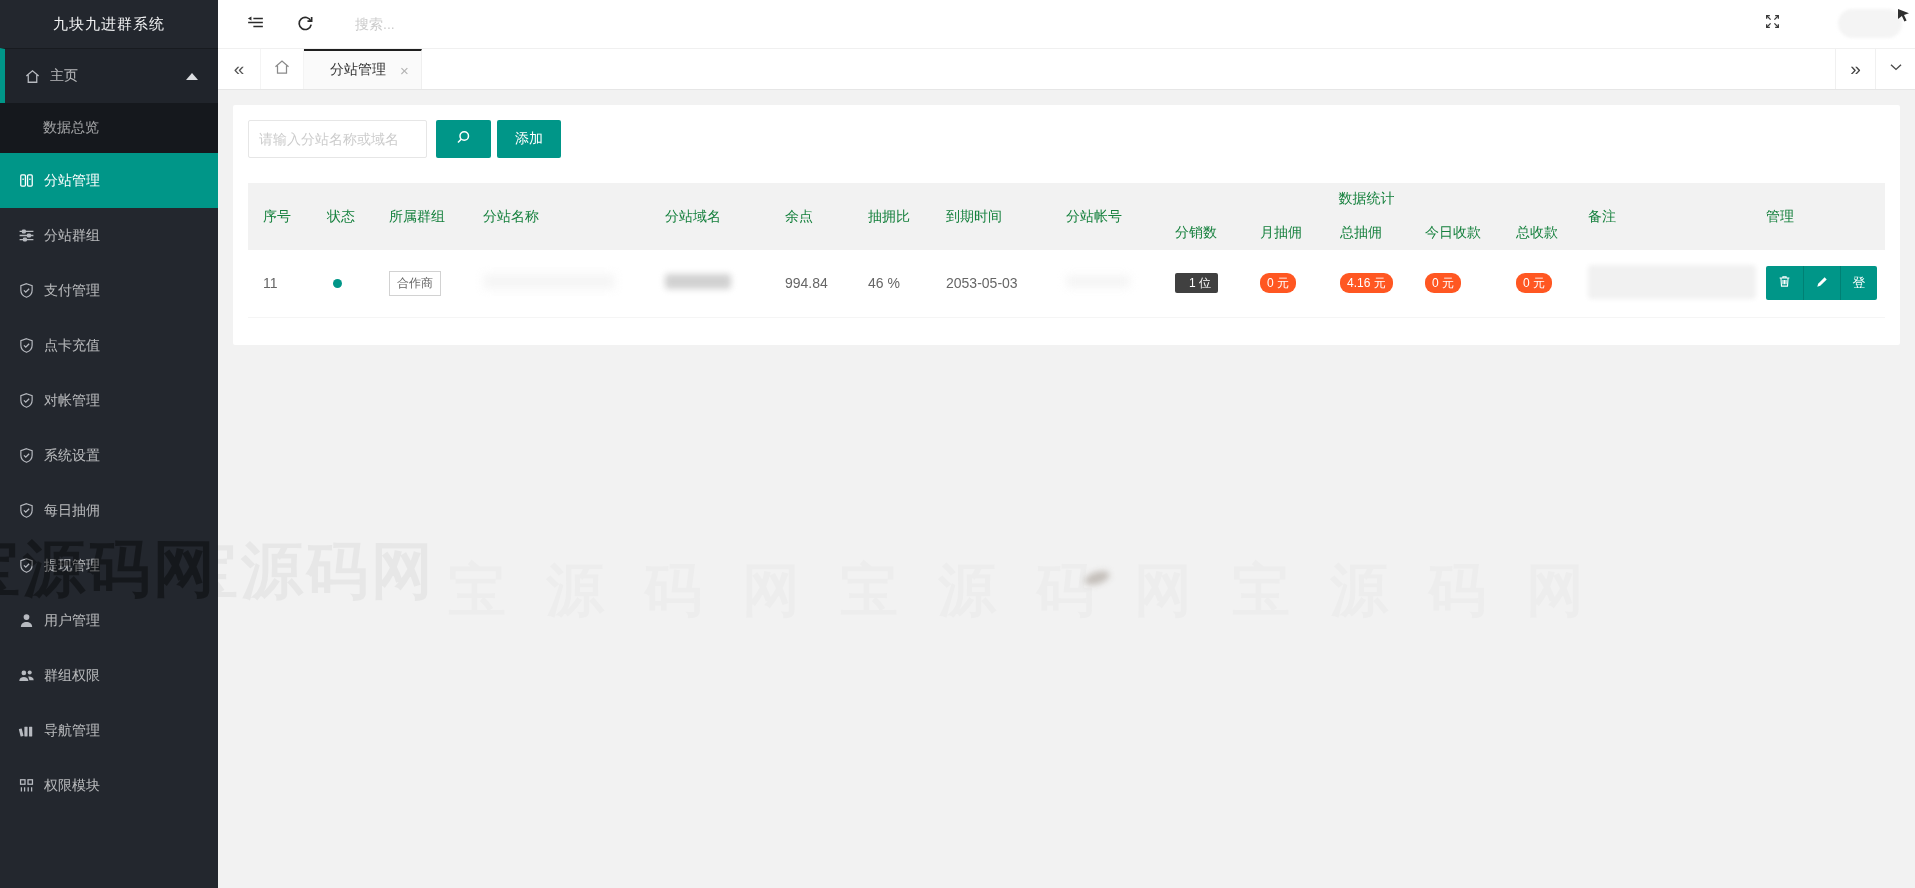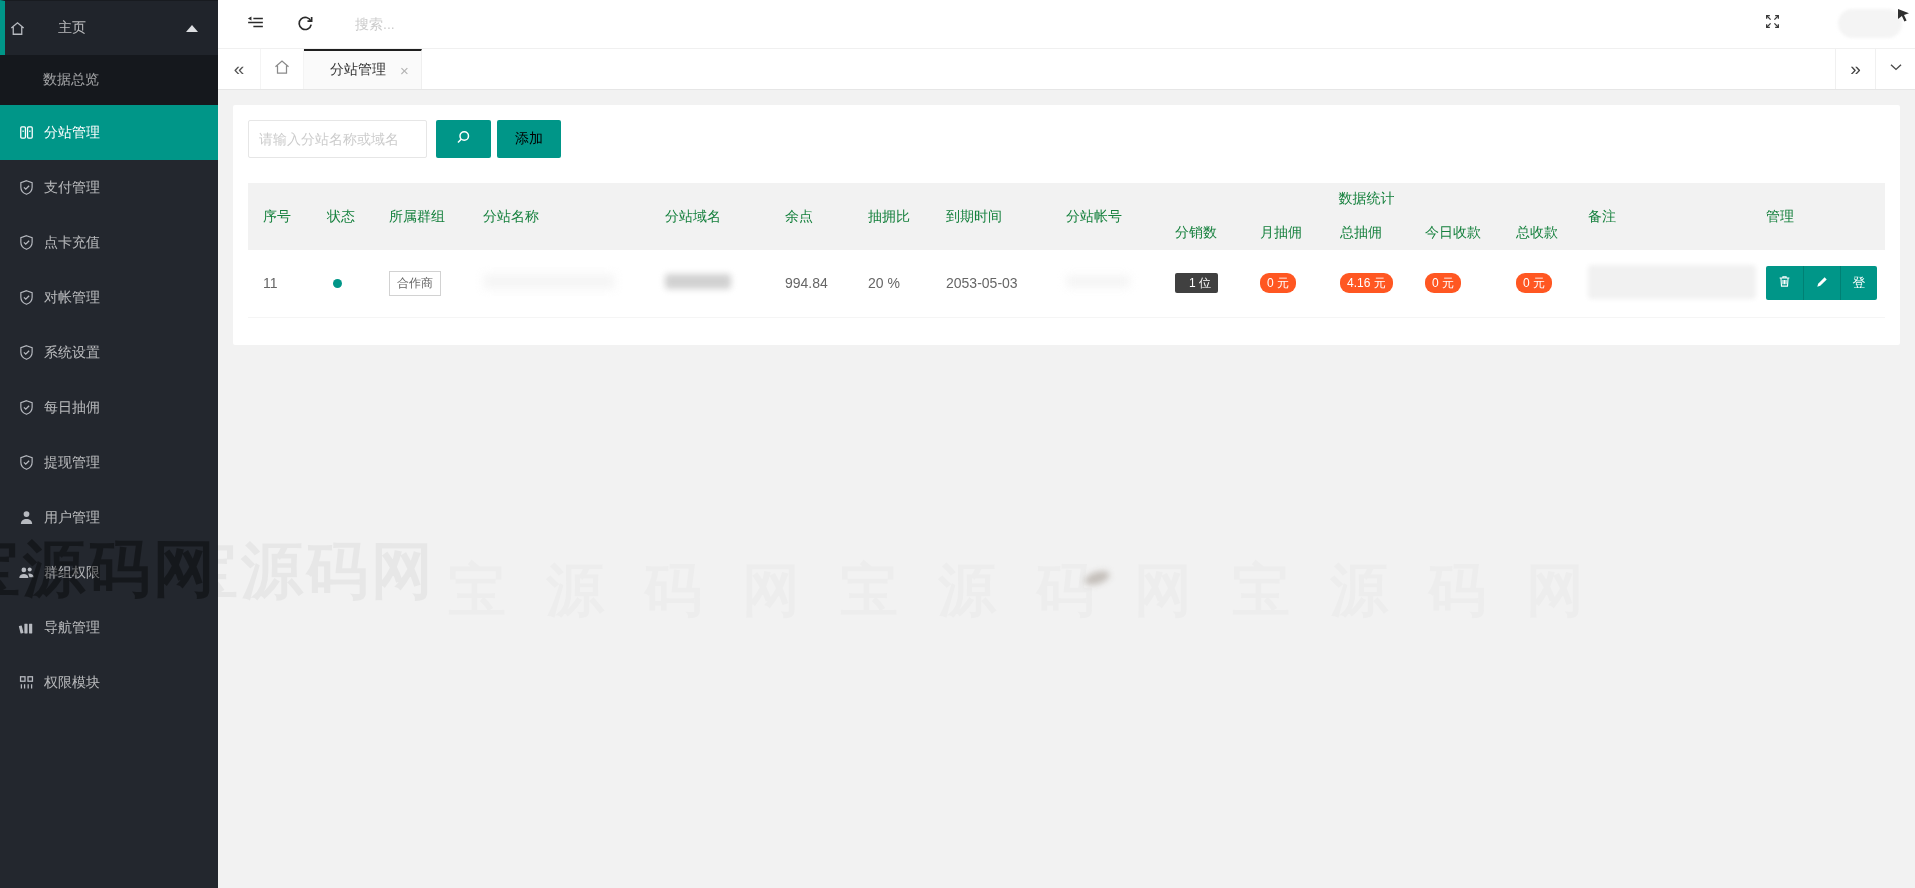--- a/index.html
+++ b/index.html
@@ -8,22 +8,22 @@
 
   
   .sidebar { position:fixed; left:0; top:0; width:218px; height:888px;
     background:#23272e; z-index:10; overflow:hidden; }
   .logo { height:48px; line-height:48px; text-align:center; color:#f0f1f2;
     font-size:15px; letter-spacing:1px; white-space:nowrap; }
   .menu-item { position:relative; height:55px; display:flex; align-items:center;
     padding-left:18px; color:rgba(255,255,255,.68); font-size:14px; cursor:pointer; }
   .menu-item .mi-icon { width:17px; height:17px; margin-right:9px;
     display:inline-flex; align-items:center; justify-content:center; color:#b7bac0; flex:none; }
-  .menu-item.home { border-left:5px solid #009688; padding-left:4px;
-    background:#20242b; border-top:1px solid rgba(0,0,0,.25);gap:23px; }
+  .menu-item.home { border-left:5px solid #009688; padding-left:19px;
+    background:#20242b; border-top:1px solid rgba(0,0,0,.25); }
   .tri-up { position:absolute; right:20px; width:0; height:0;
     border-left:6px solid transparent; border-right:6px solid transparent;
     border-bottom:7px solid #dcdee1; }
   .submenu-item { height:50px; background:#15181d; display:flex; align-items:center;
     padding-left:43px; color:rgba(255,255,255,.6); font-size:14px; cursor:pointer; }
   .menu-item.active { background:#009688; color:#fff; }
   .menu-item.active .mi-icon { color:#fff; }
   .side-watermark { position:absolute; left:-42px; top:527px; font-size:62px;
     font-weight:bold; color:rgba(0,0,0,.38); white-space:nowrap; letter-spacing:3px;
     pointer-events:none; }
@@ -68,21 +68,21 @@
     background:rgba(125,112,100,.4); border-radius:50%; filter:blur(3px);
     transform:rotate(-18deg); }
 
   .card { margin:15px; width:1667px; height:240px; background:#fff;
     border-radius:2px; padding:15px; }
   .toolbar-row { display:flex; align-items:center; }
   .site-search-input { width:179px; height:38px; border:1px solid #e6e6e6;
     border-radius:2px; padding:0 10px; font-size:14px; color:#666; outline:none; }
   .site-search-input::placeholder { color:#ccc; }
   .btn-teal { background:#009688; border:none; border-radius:2px; height:38px;
-    color:#000000; display:flex; align-items:center; justify-content:center;
+    color:#ffffff; display:flex; align-items:center; justify-content:center;
     cursor:pointer; font-size:14px; }
   .btn-search { width:55px; margin-left:9px; }
   .btn-add { width:64px; margin-left:6px; }
 
   table { border-collapse:collapse; table-layout:fixed; width:1637px; margin-top:25px; }
   thead th { background:#f2f2f2; font-weight:normal; color:#15803d; font-size:14px;
     text-align:left; padding-left:15px; }
   thead tr.group-row th { height:32px; }
   thead tr.sub-row th { height:35px; }
   th.center { text-align:center; padding-left:0; }
@@ -105,20 +105,21 @@
   .action-group { display:inline-flex; border-radius:2px; overflow:hidden; }
   .action-btn { width:37px; height:34px; background:#009688; border:none;
     border-left:1px solid rgba(0,0,0,.14); color:#fff; display:flex;
     align-items:center; justify-content:center; cursor:pointer; font-size:13px; }
   .action-btn:first-child { border-left:none; }
 </style>
 </head>
 <body>
 
 <aside class="sidebar">
+  <div class="logo">九块九进群系统</div>
 
   <div class="menu-item home">
     <span class="mi-icon">
       <svg width="17" height="17" viewBox="0 0 16 16">
           <path d="M2.2 7.6 L8 2.6 L13.8 7.6 M4 6.6 V13.4 H12 V6.6" fill="none" stroke="currentColor" stroke-width="1.2"></path>
         </svg>
     </span>
     <span>主页</span>
     <span class="tri-up"></span>
   </div>
@@ -133,20 +134,33 @@
           <g fill="none" stroke="currentColor" stroke-width="1.2">
             <rect x="2.6" y="2.8" width="4.4" height="10.4" rx="1"></rect>
             <rect x="9" y="2.8" width="4.4" height="10.4" rx="1"></rect>
             <path d="M4.8 6.2 v1.4 M11.2 6.2 v1.4"></path>
           </g>
         </svg>
     </span>
     <span>分站管理</span>
   </div>
 
+  <div class="menu-item">
+    <span class="mi-icon">
+      <svg width="17" height="17" viewBox="0 0 16 16">
+          <g stroke="currentColor" stroke-width="1.2" fill="currentColor">
+            <path d="M1.5 4.2 h13 M1.5 8 h13 M1.5 11.8 h13" fill="none"></path>
+            <rect x="4.2" y="2.9" width="2.6" height="2.6" rx=".6"></rect>
+            <rect x="9" y="6.7" width="2.6" height="2.6" rx=".6"></rect>
+            <rect x="5.2" y="10.5" width="2.6" height="2.6" rx=".6"></rect>
+          </g>
+        </svg>
+    </span>
+    <span>分站群组</span>
+  </div>
 
   <div class="menu-item">
     <span class="mi-icon">
       <svg width="17" height="17" viewBox="0 0 16 16">
           <path d="M8 1.6 L13.3 3.5 V7.8 c0 3.3-2.1 5.5-5.3 6.6 C4.6 13.3 2.7 11.1 2.7 7.8 V3.5 Z" fill="none" stroke="currentColor" stroke-width="1.1"></path>
           <path d="M5.6 7.9 L7.3 9.6 L10.5 6.3" fill="none" stroke="currentColor" stroke-width="1.2"></path>
         </svg>
     </span>
     <span>支付管理</span>
   </div>
@@ -383,21 +397,21 @@
           </tr>
         </thead>
         <tbody>
           <tr>
             <td>11</td>
             <td><span class="dot"></span></td>
             <td><span class="badge-outline">合作商</span></td>
             <td><span class="blob blob-name"></span></td>
             <td><span class="blob blob-domain"></span></td>
             <td>994.84</td>
-            <td>20 %</td>
+            <td>46 %</td>
             <td>2053-05-03</td>
             <td><span class="blob blob-account"></span></td>
             <td><span class="badge navy">1 位</span></td>
             <td><span class="badge orange">0 元</span></td>
             <td><span class="badge orange">4.16 元</span></td>
             <td><span class="badge orange">0 元</span></td>
             <td><span class="badge orange">0 元</span></td>
             <td><span class="blob blob-remark"></span></td>
             <td>
               <span class="action-group">

